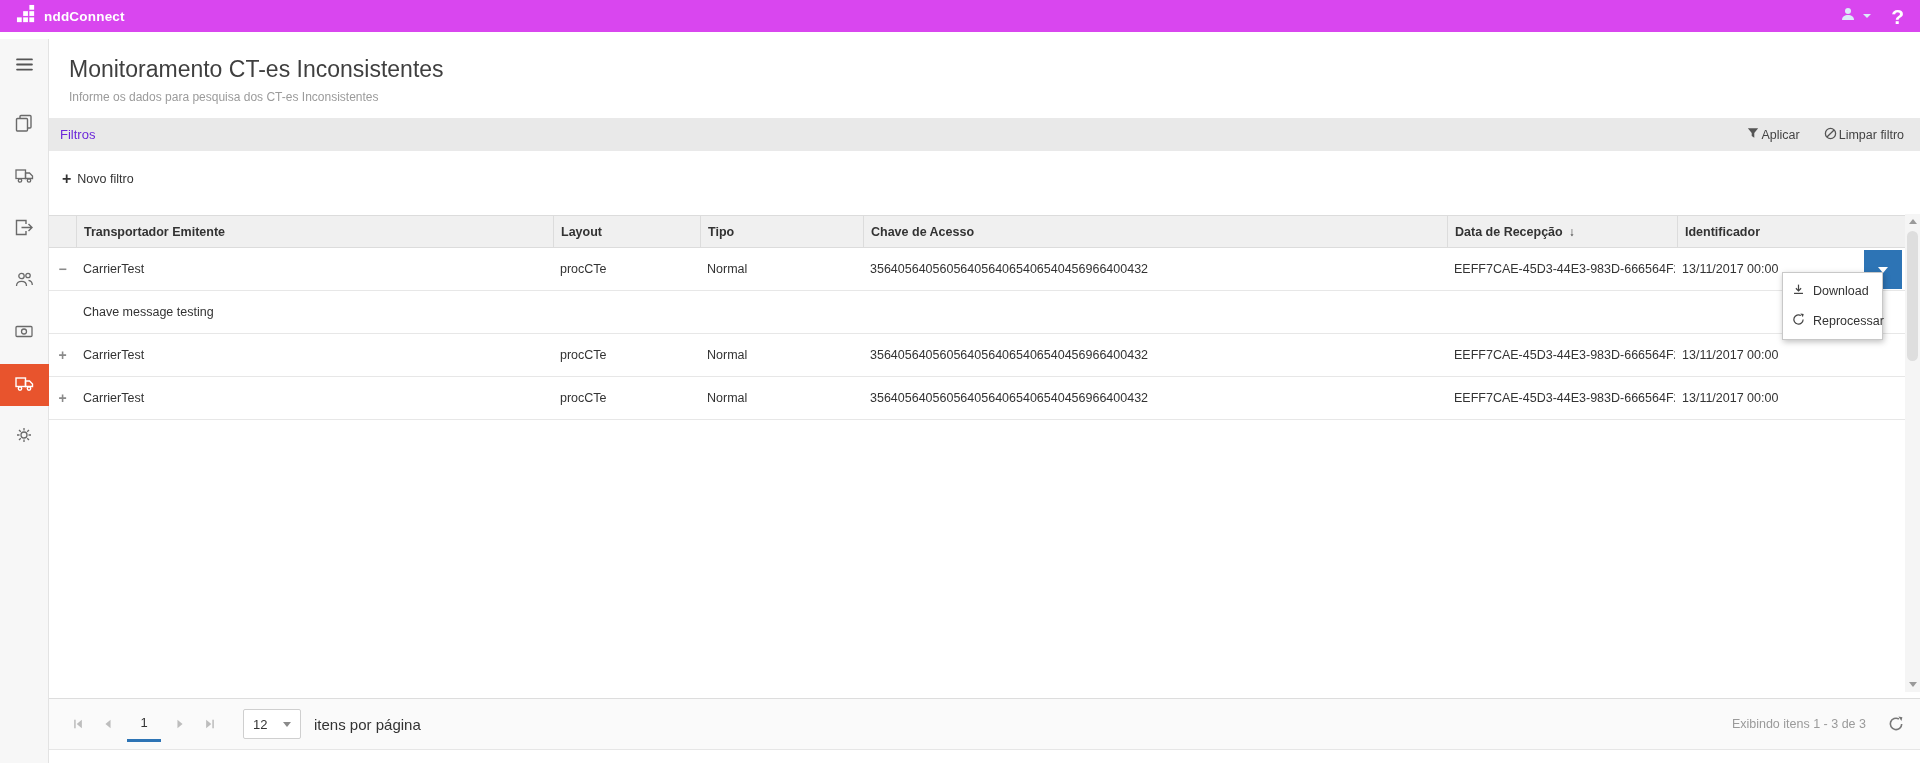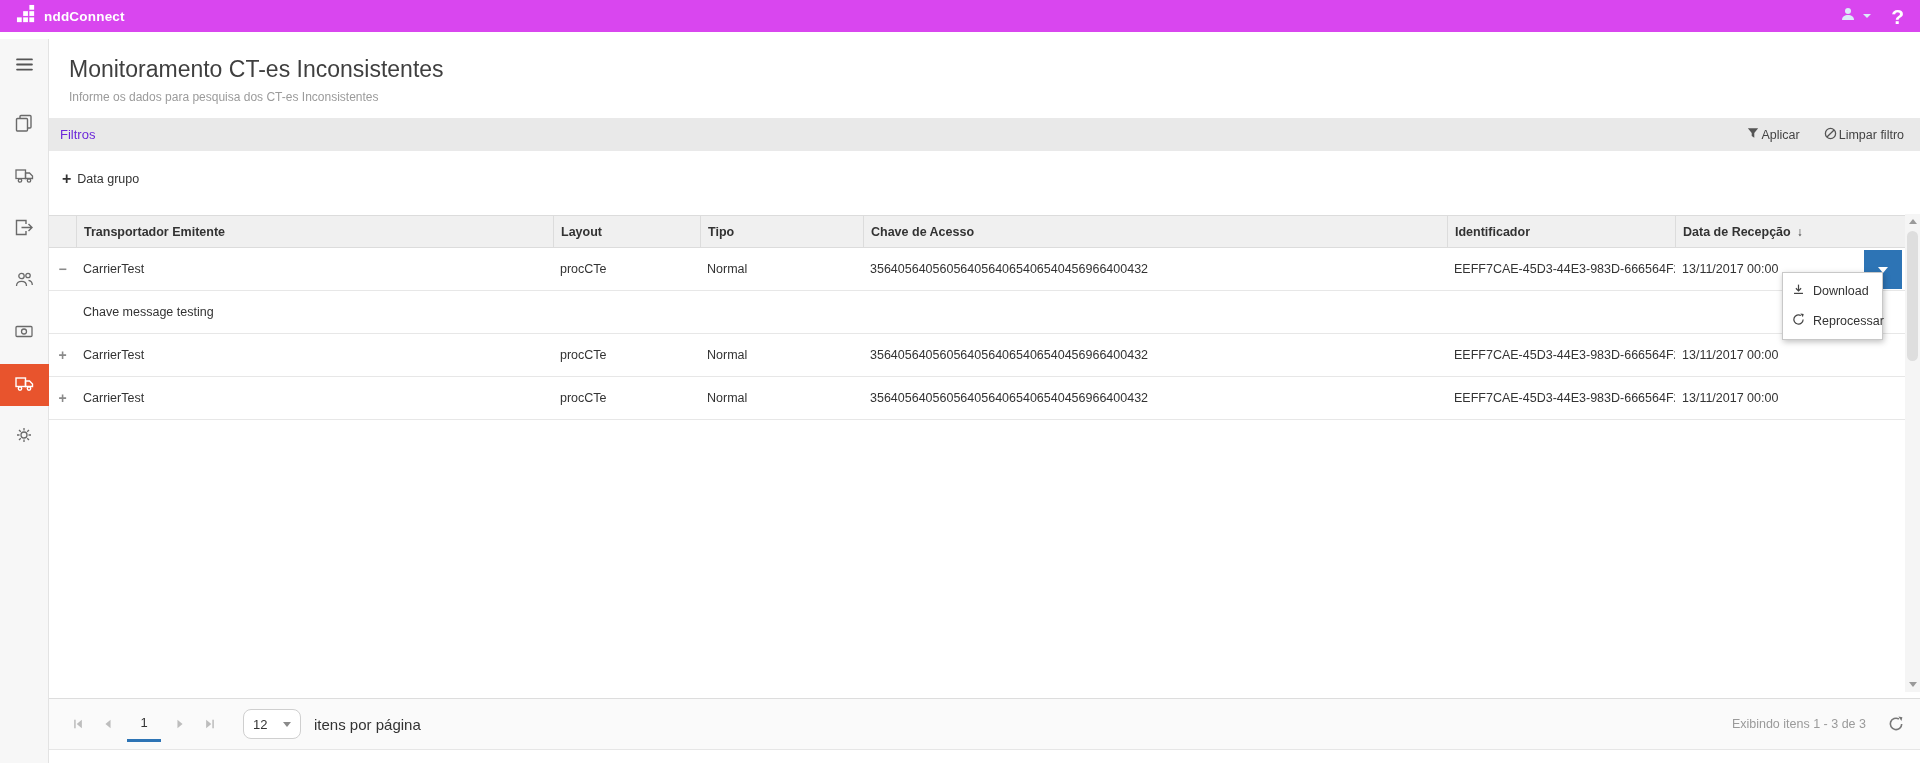--- a/index.html
+++ b/index.html
@@ -91,21 +91,21 @@
     position:absolute; left:0; right:0; bottom:13px; height:52px;
     background:#fafafa; border-top:1px solid #ddd; border-bottom:1px solid #e6e6e6;
     display:flex; align-items:center; padding:0 16px;
   }
   .pager-btn { width:26px; height:26px; display:flex; align-items:center; justify-content:center; cursor:pointer; margin-right:4px; }
   .page-current {
     width:34px; height:36px; display:flex; align-items:center; justify-content:center;
     font-size:13px; color:#333; border-bottom:3px solid #2d74b5; margin:0 6px 0 2px; cursor:pointer;
   }
   .page-size {
-    margin-left:16px; width:58px; height:30px; border:1px solid #cfcfcf; border-radius:8px; background:#fff;
+    margin-left:16px; width:58px; height:30px; border:1px solid #cfcfcf; border-radius:2px; background:#fff;
     display:flex; align-items:center; justify-content:space-between; padding:0 9px; font-size:13px; color:#333; cursor:pointer;
   }
   .dd-chevron { width:0;height:0;border-left:4px solid transparent;border-right:4px solid transparent;border-top:5px solid #8a8a8a; }
   .per-page-label { margin-left:13px; font-size:15px; color:#333; }
   .pager-summary { margin-left:auto; font-size:12.5px; color:#9a9a9a; }
   .refresh-btn { margin-left:22px; cursor:pointer; display:flex; align-items:center; }
 
   
   .vscrollbar { position:absolute; left:1905px; top:214px; width:15px; height:478px; background:#f5f5f5; }
   .vs-arrow { position:absolute; left:0; width:15px; height:15px; display:flex; align-items:center; justify-content:center; cursor:pointer; }
@@ -244,36 +244,36 @@
             </svg>
         </span>
         <span>Limpar filtro</span>
       </div>
     </div>
   </div>
 
   <div class="grid-toolbar">
     <div class="btn-new-group">
       <span class="plus-glyph">+</span>
-      <span>Data grupo</span>
+      <span>Novo filtro</span>
     </div>
   </div>
 
   <div class="grid">
     <div class="grid-header">
       <div class="gh-cell col-expand"></div>
       <div class="gh-cell col-carrier">Transportador Emitente</div>
       <div class="gh-cell col-layout">Layout</div>
       <div class="gh-cell col-tipo">Tipo</div>
       <div class="gh-cell col-chave">Chave de Acesso</div>
-      <div class="gh-cell col-ident">Identificador</div>
       <div class="gh-cell col-data">
         <span>Data de Recepção</span>
         <span class="sort-arrow">↓</span>
       </div>
+      <div class="gh-cell col-ident">Identificador</div>
     </div>
 
     <div class="grid-row">
       <div class="gr-cell expand-cell">−</div>
       <div class="gr-cell col-carrier">CarrierTest</div>
       <div class="gr-cell col-layout">procCTe</div>
       <div class="gr-cell col-tipo">Normal</div>
       <div class="gr-cell col-chave">3564056405605640564065406540456966400432</div>
       <div class="gr-cell col-ident">EEFF7CAE-45D3-44E3-983D-666564F24...</div>
       <div class="gr-cell col-data">13/11/2017 00:00</div>

